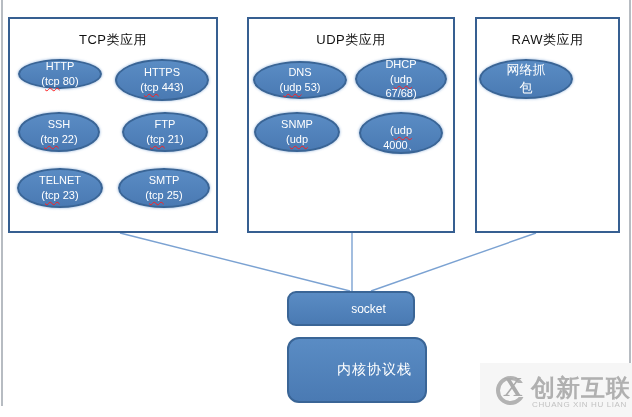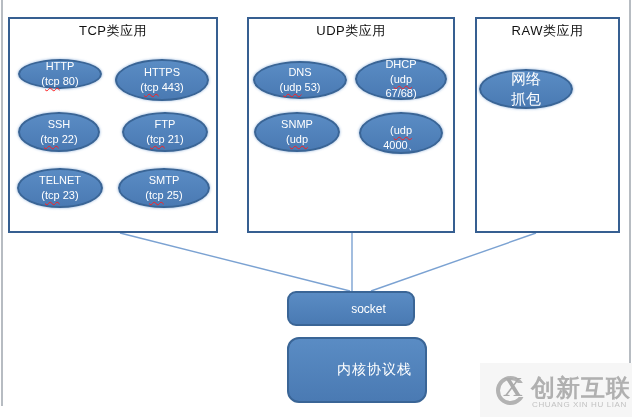--- a/index.html
+++ b/index.html
@@ -12,21 +12,21 @@
   .edge-left  { left:1px; top:0; width:2px; height:406px; }
   .edge-right { left:629px; top:0; width:2px; height:363px; }
 
   .group-box {
     position:absolute; border:2px solid #365f91; background:#ffffff;
   }
   .box-tcp { left:8px;   top:17px; width:210px; height:216px; }
   .box-udp { left:247px; top:17px; width:208px; height:216px; }
   .box-raw { left:475px; top:17px; width:145px; height:216px; }
   .group-title {
-    text-align:center; margin-top:3px; font-size:13px; color:#111;
+    text-align:center; margin-top:12px; font-size:13px; color:#111;
     letter-spacing:0.5px;
   }
 
   .ellipse {
     position:absolute;
     background:linear-gradient(#5a8cc4,#4a7ab3);
     border:2px solid #3a6596; border-radius:50%;
     color:#ffffff; font-size:11px; text-align:center;
     display:flex; flex-direction:column; justify-content:center;
     line-height:1.35; box-shadow:0 0 2px 1px rgba(140,175,220,.45);
@@ -41,21 +41,21 @@
   .e-ssh    { left:18px;  top:112px; width:82px; height:40px; }
   .e-ftp    { left:122px; top:112px; width:86px; height:40px; }
   .e-telnet { left:17px;  top:168px; width:86px; height:40px; }
   .e-smtp   { left:118px; top:168px; width:92px; height:40px; }
   
   .e-dns    { left:253px; top:61px;  width:94px; height:38px; }
   .e-dhcp   { left:355px; top:58px;  width:92px; height:42px; }
   .e-snmp   { left:254px; top:112px; width:86px; height:40px; }
   .e-qq     { left:359px; top:112px; width:84px; height:42px; padding-top:9px; }
   
-  .e-sniff  { left:479px; top:69px;  width:94px; height:40px; font-size:15px; }
+  .e-sniff  { left:479px; top:59px;  width:94px; height:40px; font-size:13px; }
   .e-sniff .wrap { width:44px; margin:0 auto; }
 
   .flow-box {
     position:absolute; background:linear-gradient(#5a8cc4,#4a7ab3);
     border:2px solid #3a6596; color:#ffffff; text-align:center;
     display:flex; align-items:center; justify-content:center;padding-left:35px;
   }
   .box-socket { left:287px; top:291px; width:128px; height:35px; border-radius:9px;  font-size:12px; }
   .box-kernel { left:287px; top:337px; width:140px; height:66px; border-radius:12px; font-size:14px; letter-spacing:1px; }
 

